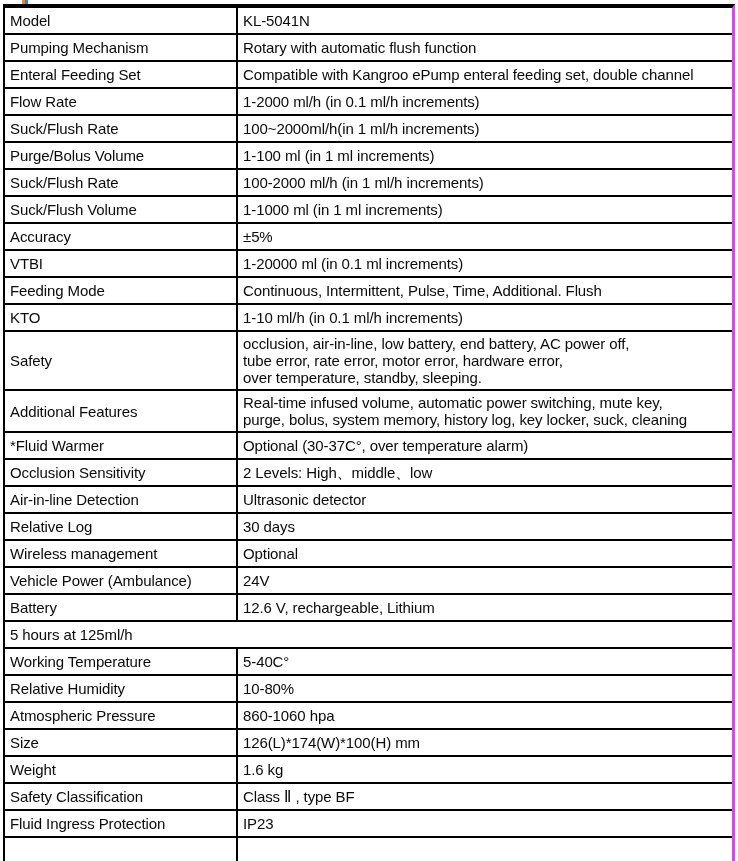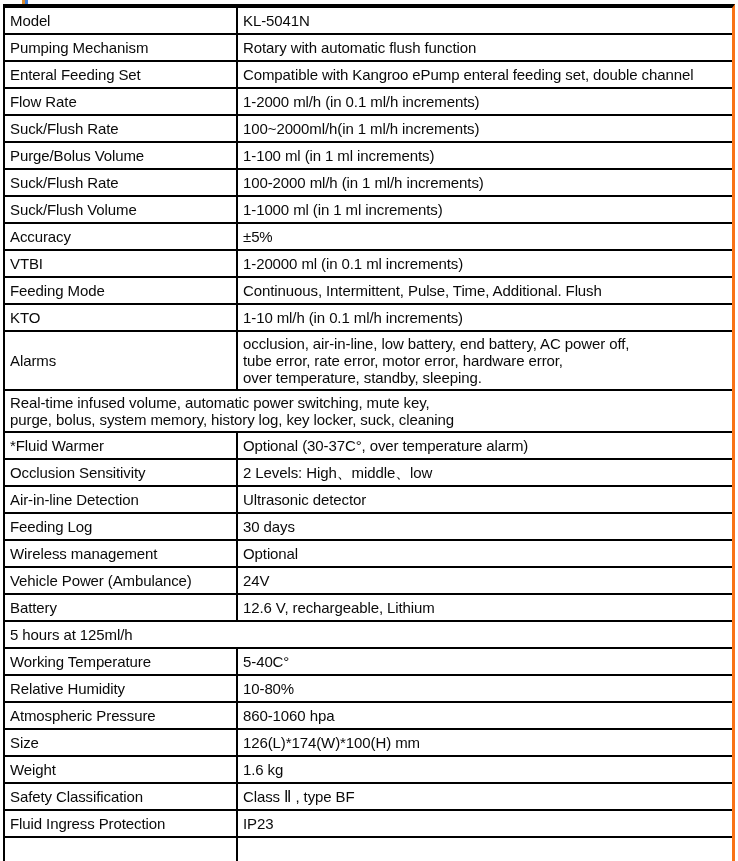--- a/index.html
+++ b/index.html
@@ -32,21 +32,21 @@
   }
   .spec-table {
     position: absolute;
     left: 3px;
     top: 4px;
     width: 732px;
     height: 857px;
     box-sizing: border-box;
     border-top: 4px solid #000;
     border-left: 2px solid #000;
-    border-right: 3px solid #f97316;
+    border-right: 3px solid #d946ef;
     display: flex;
     flex-direction: column;
     background: #ffffff;
   }
   .row {
     display: flex;
     align-items: stretch;
     border-bottom: 2px solid #000;
     min-height: 27px;
     box-sizing: border-box;
@@ -126,43 +126,44 @@
       </div>
       <div class="row">
         <div class="cell label">Feeding Mode</div>
         <div class="cell value">Continuous, Intermittent, Pulse, Time, Additional. Flush</div>
       </div>
       <div class="row">
         <div class="cell label">KTO</div>
         <div class="cell value">1-10 ml/h (in 0.1 ml/h increments)</div>
       </div>
       <div class="row">
-        <div class="cell label">Alarms</div>
+        <div class="cell label">Safety</div>
         <div class="cell value">occlusion,  air-in-line, low battery, end battery, AC power off,
 tube error, rate error, motor error, hardware error,
 over temperature, standby, sleeping.</div>
       </div>
       <div class="row">
+        <div class="cell label">Additional Features</div>
         <div class="cell value">Real-time infused volume, automatic power switching, mute key,
 purge, bolus, system memory, history log, key locker, suck, cleaning</div>
       </div>
       <div class="row">
         <div class="cell label">*Fluid Warmer</div>
         <div class="cell value">Optional (30-37C°, over temperature alarm)</div>
       </div>
       <div class="row">
         <div class="cell label">Occlusion Sensitivity</div>
         <div class="cell value">2 Levels: High、middle、low</div>
       </div>
       <div class="row">
         <div class="cell label">Air-in-line Detection</div>
         <div class="cell value">Ultrasonic detector</div>
       </div>
       <div class="row">
-        <div class="cell label">Feeding Log</div>
+        <div class="cell label">Relative Log</div>
         <div class="cell value">30 days</div>
       </div>
       <div class="row">
         <div class="cell label">Wireless management</div>
         <div class="cell value">Optional</div>
       </div>
       <div class="row">
         <div class="cell label">Vehicle Power (Ambulance)</div>
         <div class="cell value">24V</div>
       </div>

